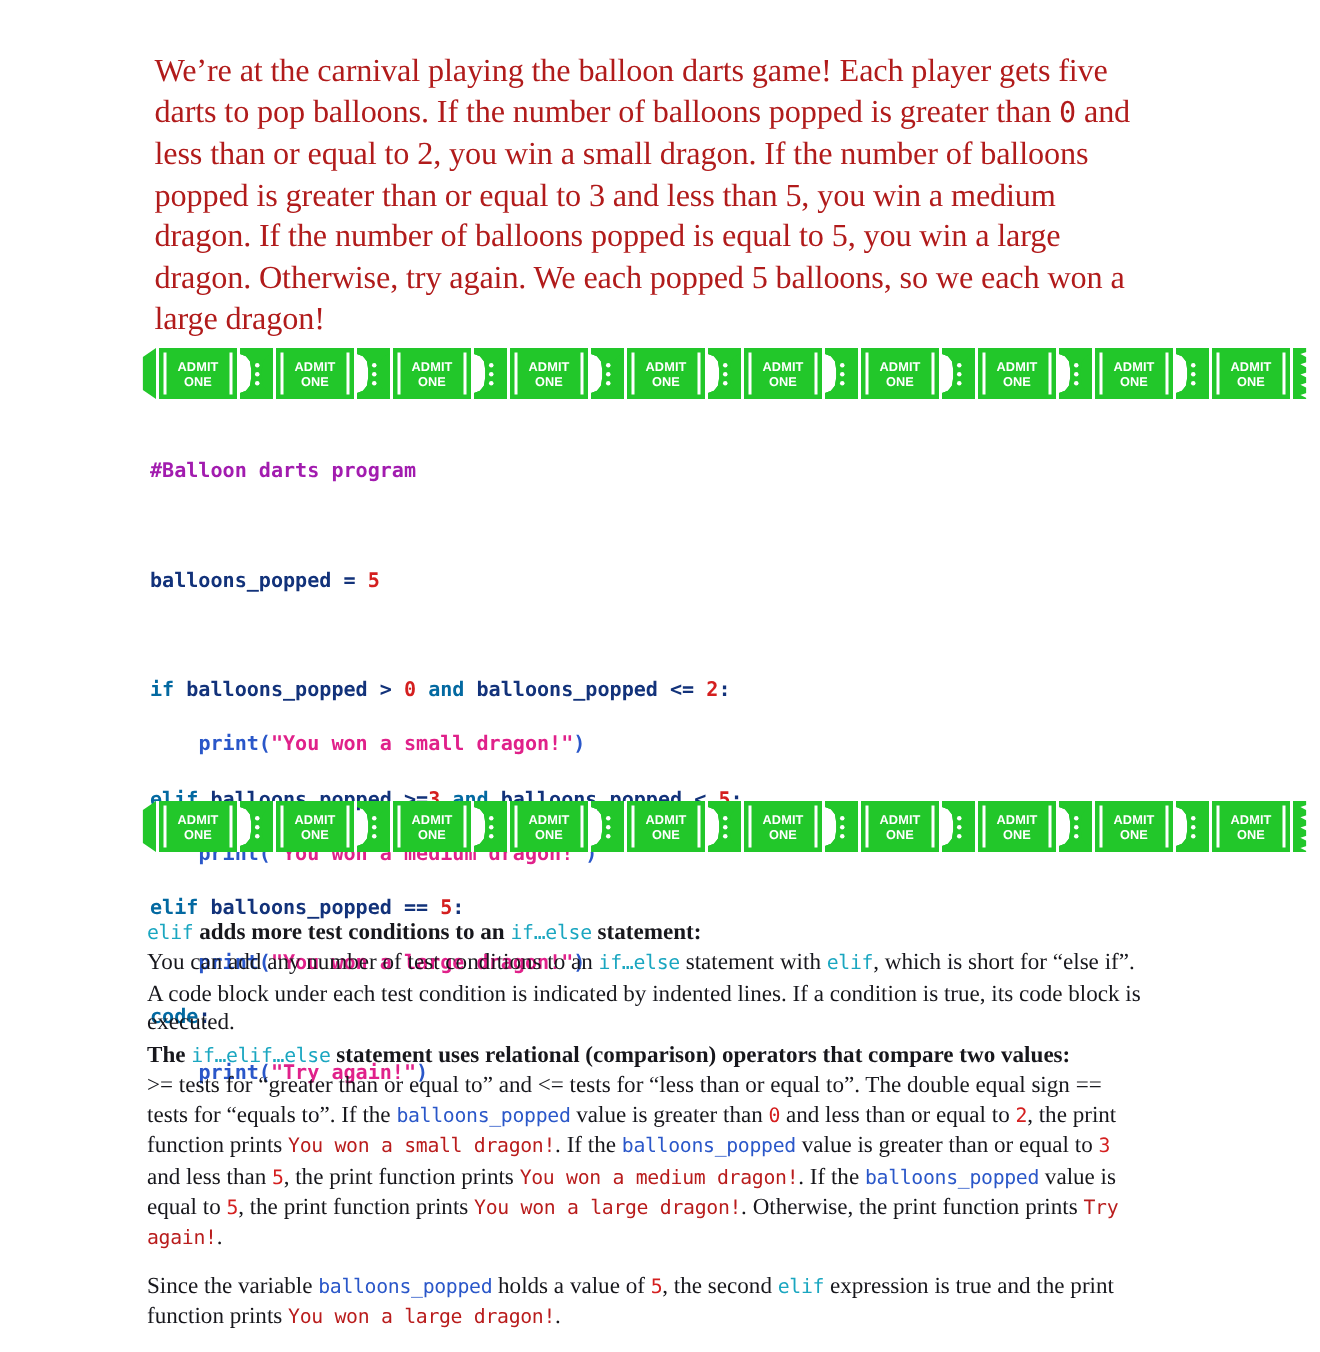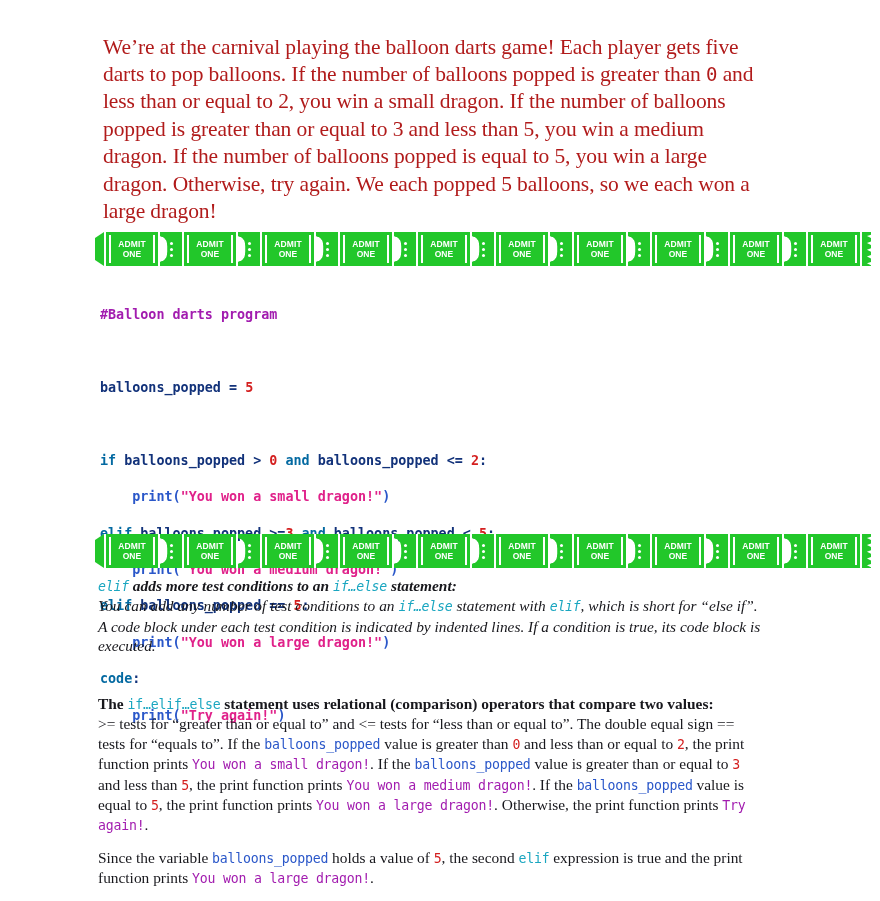--- a/index.html
+++ b/index.html
@@ -162,37 +162,37 @@
   .prose {
     position: absolute;
     left: 98px;
     width: 666px;
     font-family: "Liberation Serif", serif;
     font-size: 15.4px;
     line-height: 19.4px;
     color: #17171c;
     text-align: left;
   }
-  .p1 { top: 576px; font-style: italic; }
+  .p1 { top: 612px; }
   .p2 { top: 694px; }
   .p3 { top: 848px; }
 
   .prose .sub-head {
     display: block;
   }
   .bold { font-weight: bold; }
 
   code, .m {
     font-family: "DejaVu Sans Mono", monospace;
     font-size: 13.2px;
     letter-spacing: -0.2px;
   }
   .m-teal { color: #1aa6c0; }
   .m-blue { color: #2a57c9; }
-  .m-pink { color: #a21caf; }
+  .m-pink { color: #b91c1c; }
   .m-red  { color: #d41f1f; }
 </style>
 </head>
 <body>
 
 <div class="page">
 
   <p class="intro"><span>We’re at the carnival playing the balloon darts game! Each player gets five darts to pop balloons.  If the number of balloons popped is greater than </span><span class="mono-num">0</span><span> and less than or equal to 2, you win a small dragon.  If the number of balloons popped is greater than or equal to 3 and less than 5, you win a medium dragon.  If the number of balloons popped is equal to 5, you win a large dragon.  Otherwise, try again.  We each popped 5 balloons, so we each won a large dragon!</span></p>
 
   <div class="ticket-strip strip-top">

